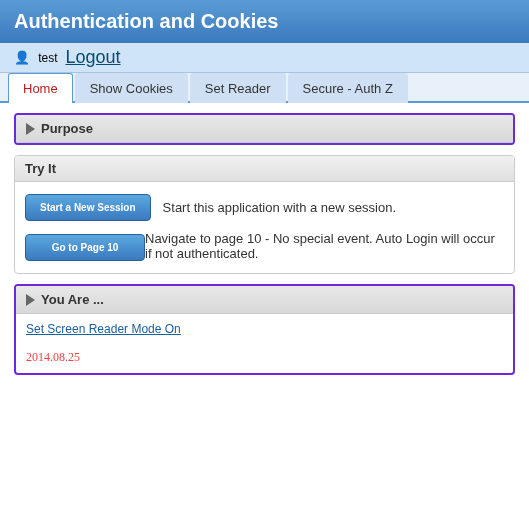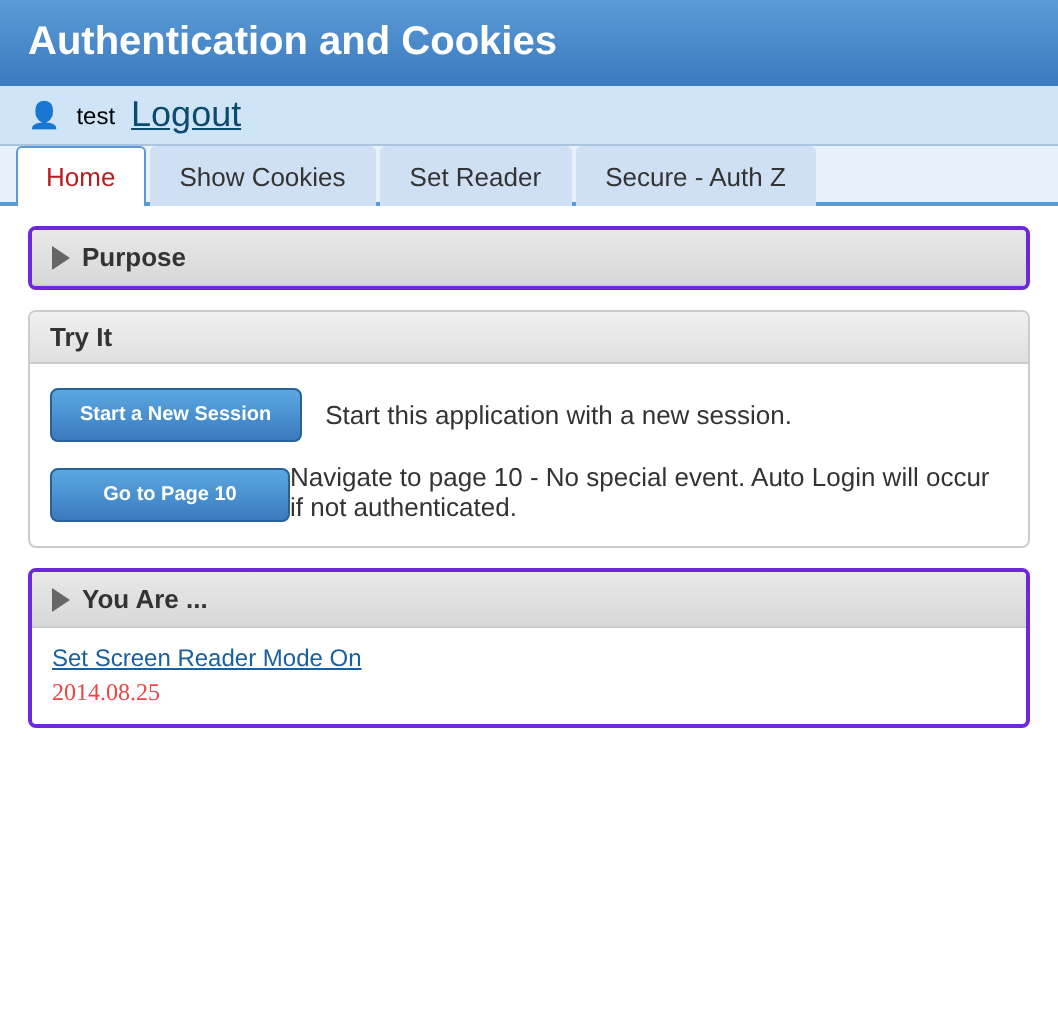--- a/index.html
+++ b/index.html
@@ -158,21 +158,21 @@
     
     .you-are-body {
       padding: 8px 10px;
     }
     .set-screen-reader-link {
       color: #1a5fa0;
       font-size: 12px;
       text-decoration: underline;
       cursor: pointer;
       display: block;
-      margin-bottom: 2px;
+      margin-bottom: 13px;
     }
     .version-text {
       color: #ef4444;
       font-size: 12px;
       font-family: Liberation Serif, serif;
     }
   </style>
 </head>
 <body>
 

